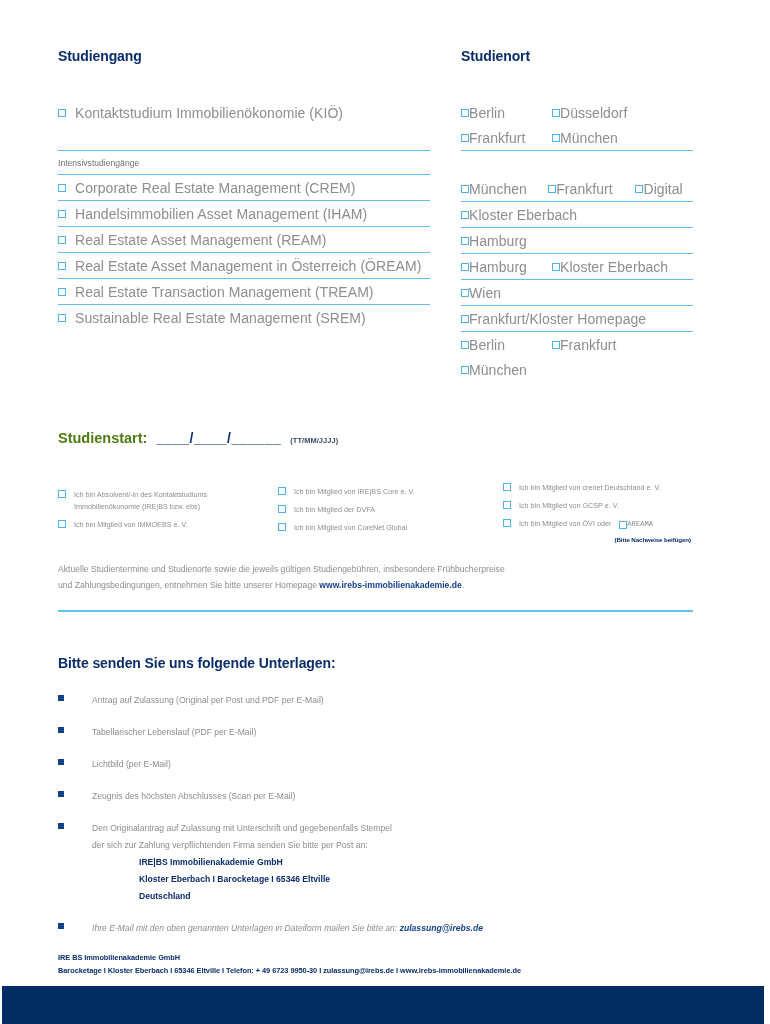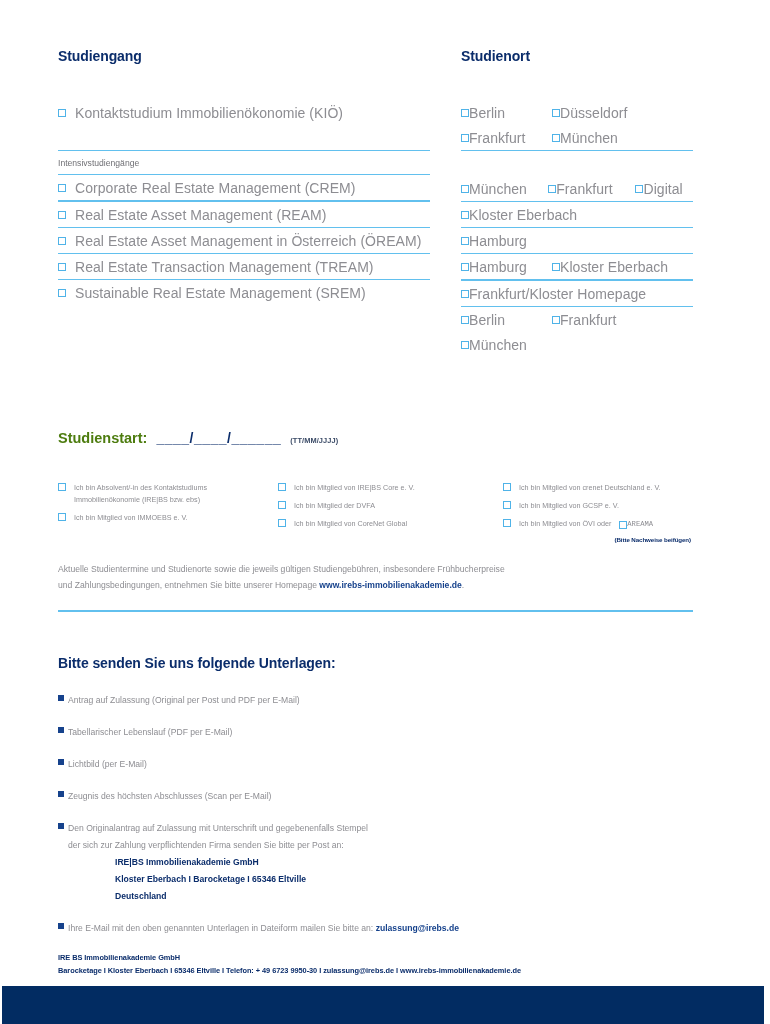--- a/index.html
+++ b/index.html
@@ -131,20 +131,21 @@
     letter-spacing: 0.1px;
   }
 
   
   #membership {
     position: absolute;
     left: 58px;
     top: 482px;
     width: 640px;
     display: flex;
+    align-items: center;
   }
   .mcol { position: relative; }
   .mcol.m0 { width: 220px; }
   .mcol.m1 { width: 225px; }
   .mcol.m2 { width: 195px; }
   .mrow {
     display: flex;
     align-items: flex-start;
     gap: 8px;
     margin-bottom: 6px;
@@ -202,21 +203,21 @@
   }
   #documents-list {
     position: absolute;
     left: 58px;
     top: 692px;
     width: 640px;
   }
   .doc-row {
     display: flex;
     align-items: flex-start;
-    gap: 4px;
+    gap: 28px;
     margin-bottom: 15px;
   }
   .bullet {
     width: 6px;
     height: 6px;
     background: #16428c;
     flex: 0 0 auto;
     margin-top: 3px;
   }
   .doc-txt {
@@ -269,20 +270,24 @@
     </div>
     <div class="course-row"></div>
     <div class="rule"></div>
     <div class="section-sub">Intensivstudiengänge</div>
     <div class="rule"></div>
     <div class="course-row">
       <span class="cb"></span>
       <span class="lbl">Corporate Real Estate Management (CREM)</span>
     </div>
     <div class="rule"></div>
+    <div class="course-row">
+      <span class="cb"></span>
+      <span class="lbl">Handelsimmobilien Asset Management (IHAM)</span>
+    </div>
     <div class="rule"></div>
     <div class="course-row">
       <span class="cb"></span>
       <span class="lbl">Real Estate Asset Management (REAM)</span>
     </div>
     <div class="rule"></div>
     <div class="course-row">
       <span class="cb"></span>
       <span class="lbl">Real Estate Asset Management in Österreich (ÖREAM)</span>
     </div>
@@ -354,20 +359,26 @@
       <span class="loc-item c0">
         <span class="cb"></span>
         <span class="lbl">Hamburg</span>
       </span>
       <span class="loc-item c1">
         <span class="cb"></span>
         <span class="lbl">Kloster Eberbach</span>
       </span>
     </div>
     <div class="rule"></div>
+    <div class="loc-row">
+      <span class="loc-item c0">
+        <span class="cb"></span>
+        <span class="lbl">Wien</span>
+      </span>
+    </div>
     <div class="rule"></div>
     <div class="loc-row">
       <span class="loc-item">
         <span class="cb"></span>
         <span class="lbl">Frankfurt/Kloster Homepage</span>
       </span>
     </div>
     <div class="rule"></div>
     <div class="loc-row">
       <span class="loc-item c0">
@@ -466,21 +477,21 @@
     <div class="doc-row">
       <span class="bullet"></span>
       <span class="doc-txt">
         <span>Den Originalantrag auf Zulassung mit Unterschrift und gegebenenfalls Stempel</span><br>
         <span>der sich zur Zahlung verpflichtenden Firma senden Sie bitte per Post an:</span><br>
         <span class="addr">IRE|BS Immobilienakademie GmbH</span><br>
         <span class="addr">Kloster Eberbach I Barocketage I 65346 Eltville</span><br>
         <span class="addr">Deutschland</span>
       </span>
     </div>
-    <div class="doc-row" style="margin-top:6px;">
+    <div class="doc-row" style="margin-top:6px;font-style:italic;">
       <span class="bullet"></span>
       <span class="doc-txt"><span>Ihre E-Mail mit den oben genannten Unterlagen in Dateiform mailen Sie bitte an: </span><span class="link">zulassung@irebs.de</span></span>
     </div>
   </div>
 
   <div id="footer">
     <div>IRE BS Immobilienakademie GmbH</div>
     <div>Barocketage I Kloster Eberbach I 65346 Eltville I Telefon: + 49 6723 9950-30 I zulassung@irebs.de I www.irebs-immobilienakademie.de</div>
   </div>
   <div id="footer-bar"></div>

